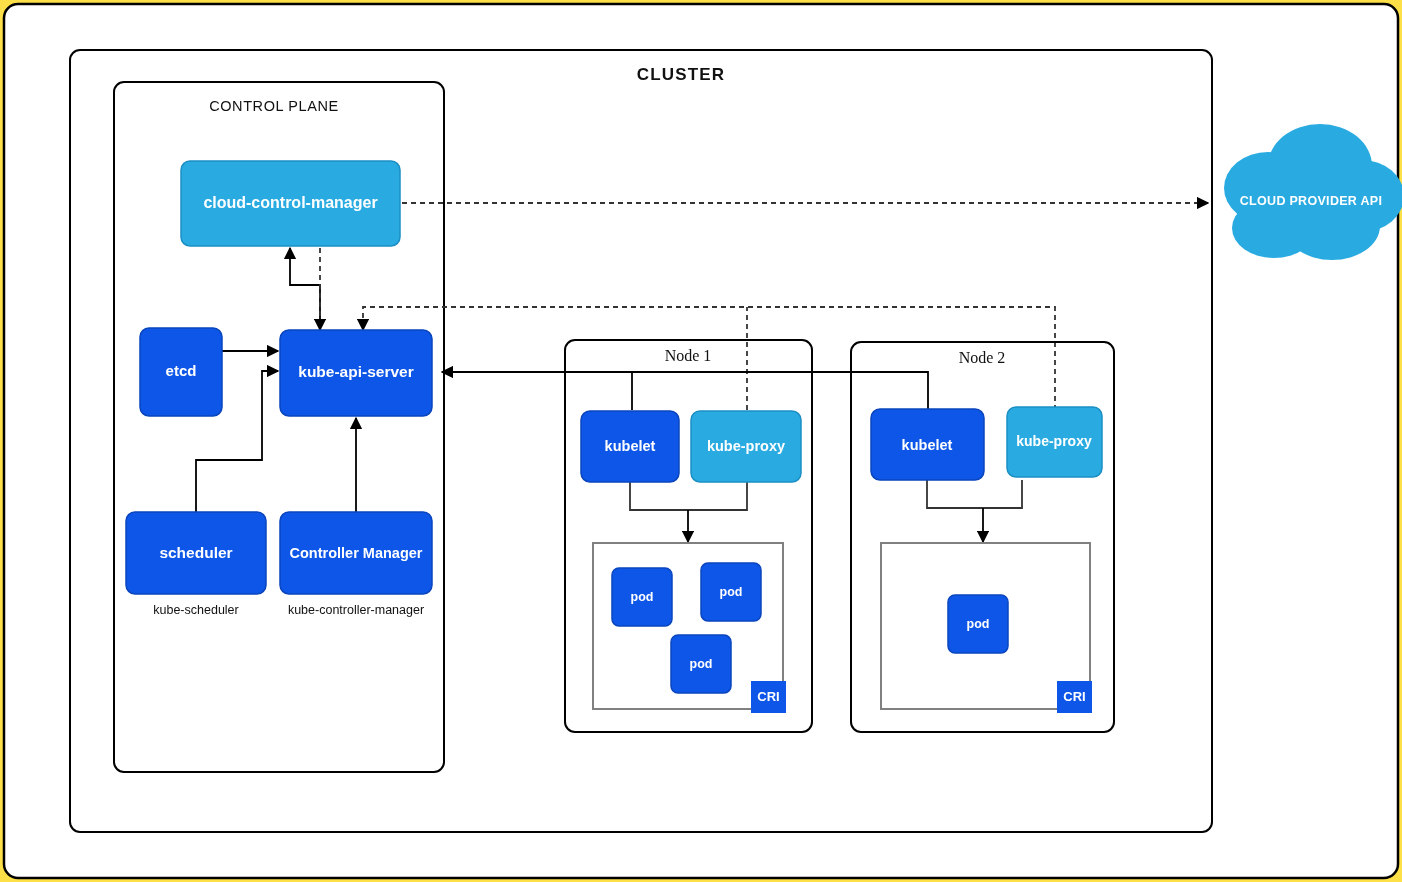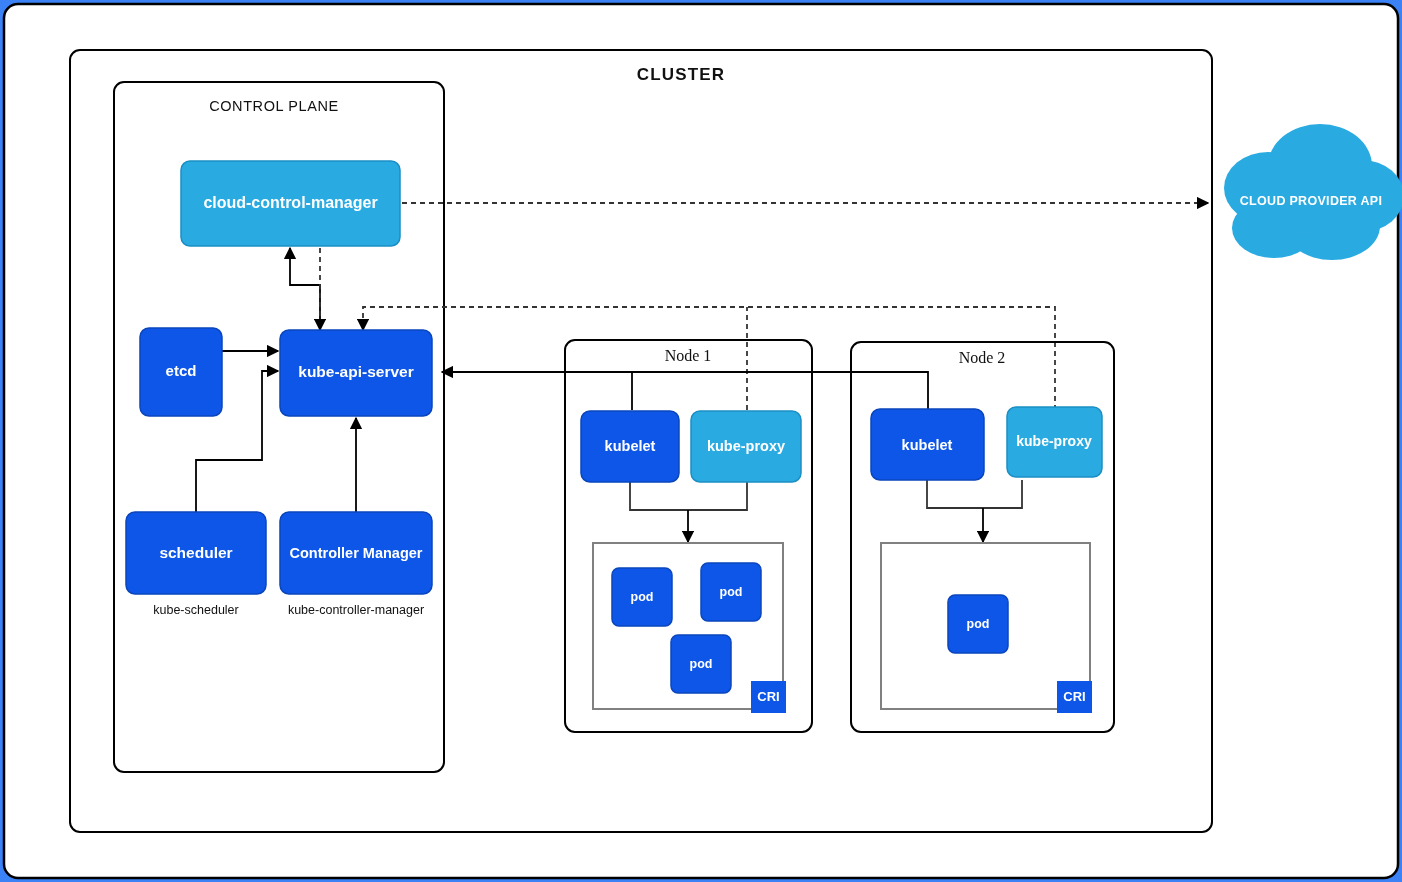--- a/index.html
+++ b/index.html
@@ -5,21 +5,21 @@
   html, body {
     margin: 0;
     padding: 0;
     background: #ffffff;
     font-family: "Liberation Sans", sans-serif;
   }
   #canvas {
     position: relative;
     width: 1402px;
     height: 882px;
-    background: #3b82f6;
+    background: #fde047;
     overflow: hidden;
   }
   svg.diagram {
     position: absolute;
     left: 0;
     top: 0;
     width: 1402px;
     height: 882px;
   }
   .lbl {

